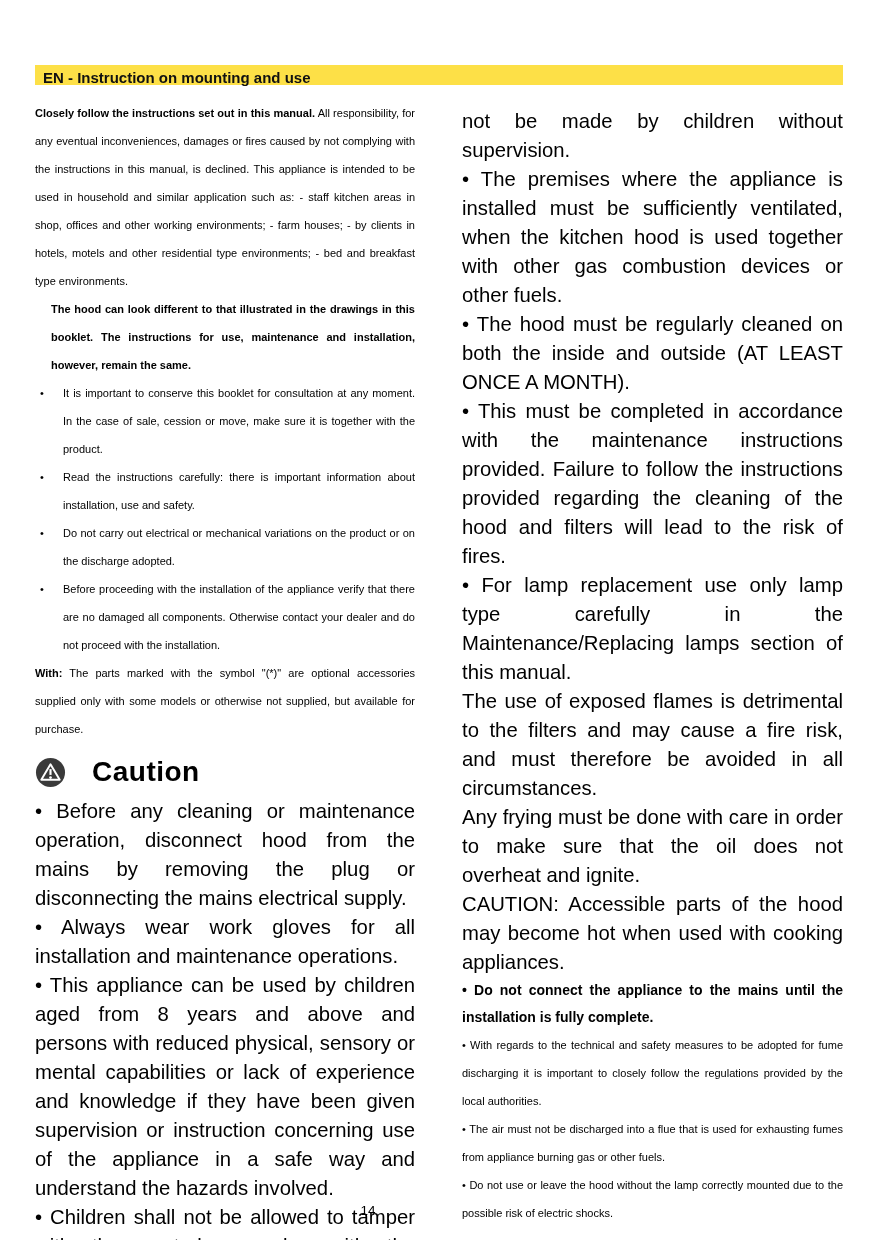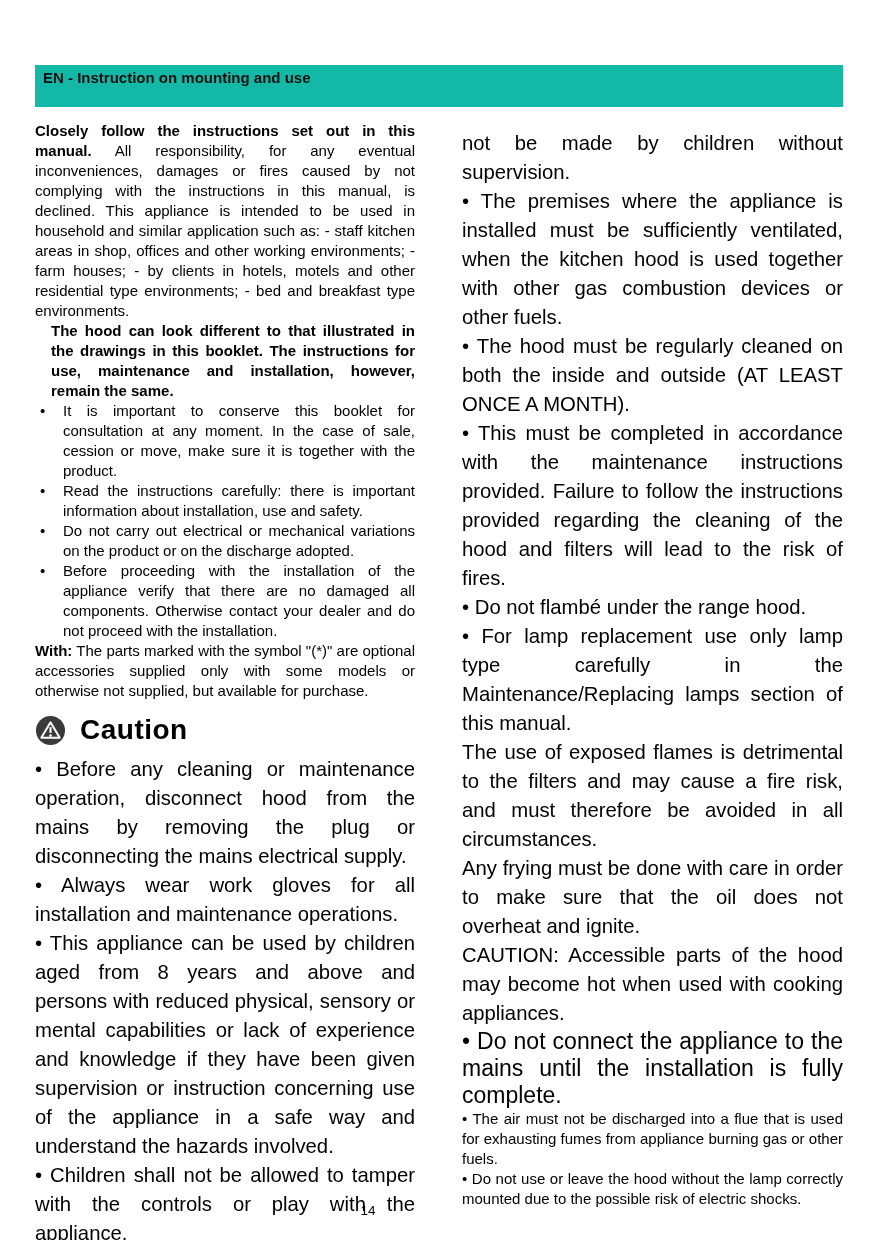--- a/index.html
+++ b/index.html
@@ -11,66 +11,67 @@
     color: #000;
     position: relative;
   }
   .page {
     position: absolute;
     top: 0; left: 0;
     width: 875px; height: 1240px;
     padding: 65px 32px 0 35px;
   }
   .header-bar {
-    background: #14b8a6;
+    background: #fde047;
     color: #111;
     font-size: 15px;
     font-weight: bold;
-    height: 42px;
+    height: 20px;
     line-height: 26px;
     padding-left: 8px;
     margin-bottom: 14px;
   }
   .columns {
     display: flex;
     gap: 47px;
   }
   .col { width: 380px; }
   .col.right { width: 381px; margin-top: 8px; }
 
   .small {
-    font-size: 15px;
-    line-height: 20px;
+    font-size: 11px;
+    line-height: 28px;
     text-align: justify;
   }
   .small.bold { font-weight: bold; margin-left: 16px; }
   .large {
     font-size: 20.3px;
     line-height: 29px;
     text-align: justify;
   }
   .medium {
-    font-size: 23px;
+    font-size: 14px;
     line-height: 27px;
     text-align: justify;
+    font-weight: bold;
   }
   .bullets { list-style: none; }
   .bullets li {
     position: relative;
     padding-left: 28px;
   }
   .bullets .marker {
     position: absolute;
     left: 5px;
     top: 0;
   }
   .caution-heading {
     display: flex;
     align-items: center;
-    gap: 14px;
+    gap: 26px;
     margin: 13px 0 9px 0;
   }
   .caution-title {
     font-size: 28px;
     font-weight: bold;
     letter-spacing: 0.5px;
   }
   .warning-icon svg { display: block; }
   .page-number {
     position: absolute;
@@ -126,27 +127,27 @@
       <p class="large">• Cleaning and fire maintenance shall</p>
 
     </div>
 
     <div class="col right">
 
       <p class="large">not be made by children without supervision.</p>
       <p class="large">• The premises where the appliance is installed must be sufficiently ventilated, when the kitchen hood is used together with other gas combustion devices or other fuels.</p>
       <p class="large">• The hood must be regularly cleaned on both the inside and outside (AT LEAST ONCE A MONTH).</p>
       <p class="large">• This must be completed in accordance with the maintenance instructions provided. Failure to follow the instructions provided regarding the cleaning of the hood and filters will lead to the risk of fires.</p>
-      <p class="large">• Do not flambé under the range hood.</p>
       <p class="large">• For lamp replacement use only lamp type carefully in the Maintenance/Replacing lamps section of this manual.</p>
       <p class="large">The use of exposed flames is detrimental to the filters and may cause a fire risk, and must therefore be avoided in all circumstances.</p>
       <p class="large">Any frying must be done with care in order to make sure that the oil does not overheat and ignite.</p>
       <p class="large">CAUTION: Accessible parts of the hood may become hot when used with cooking appliances.</p>
       <p class="medium">• Do not connect the appliance to the mains until the installation is fully complete.</p>
 
+      <p class="small">• With regards to the technical and safety measures to be adopted for fume discharging it is important to closely follow the regulations provided by the local authorities.</p>
       <p class="small">• The air must not be discharged into a flue that is used for exhausting fumes from appliance burning gas or other fuels.</p>
       <p class="small">• Do not use or leave the hood without the lamp correctly mounted due to the possible risk of electric shocks.</p>
 
     </div>
 
   </div>
 
   <div class="page-number">14</div>
 
 </div>

